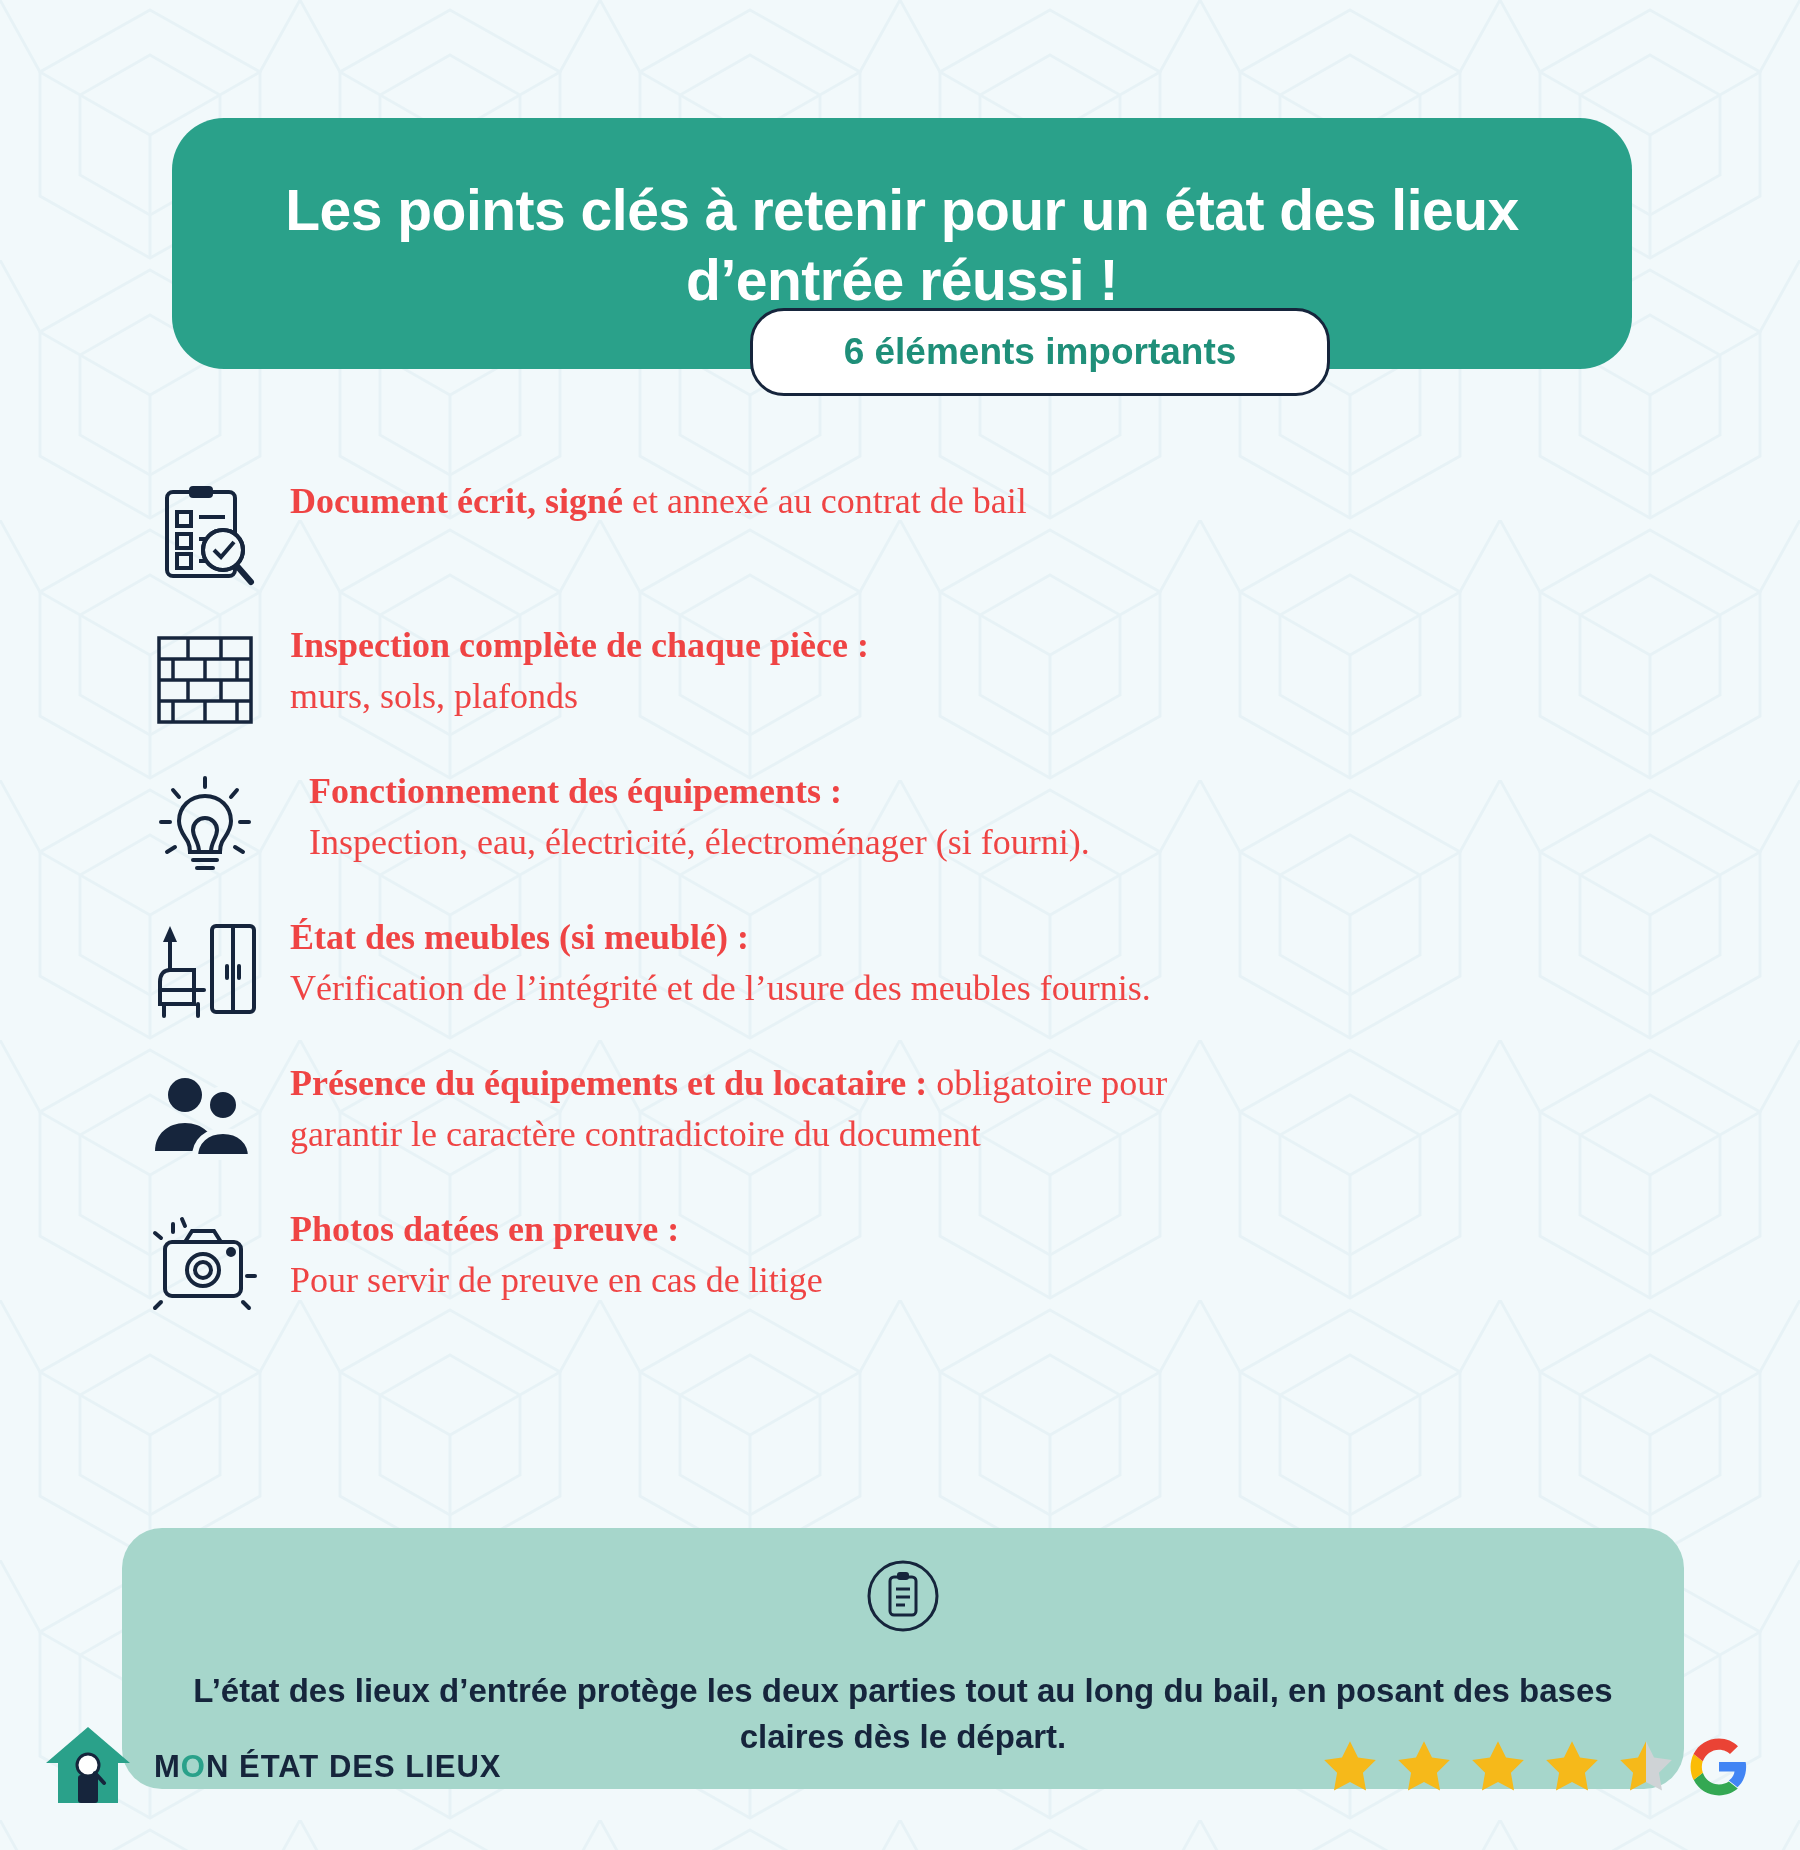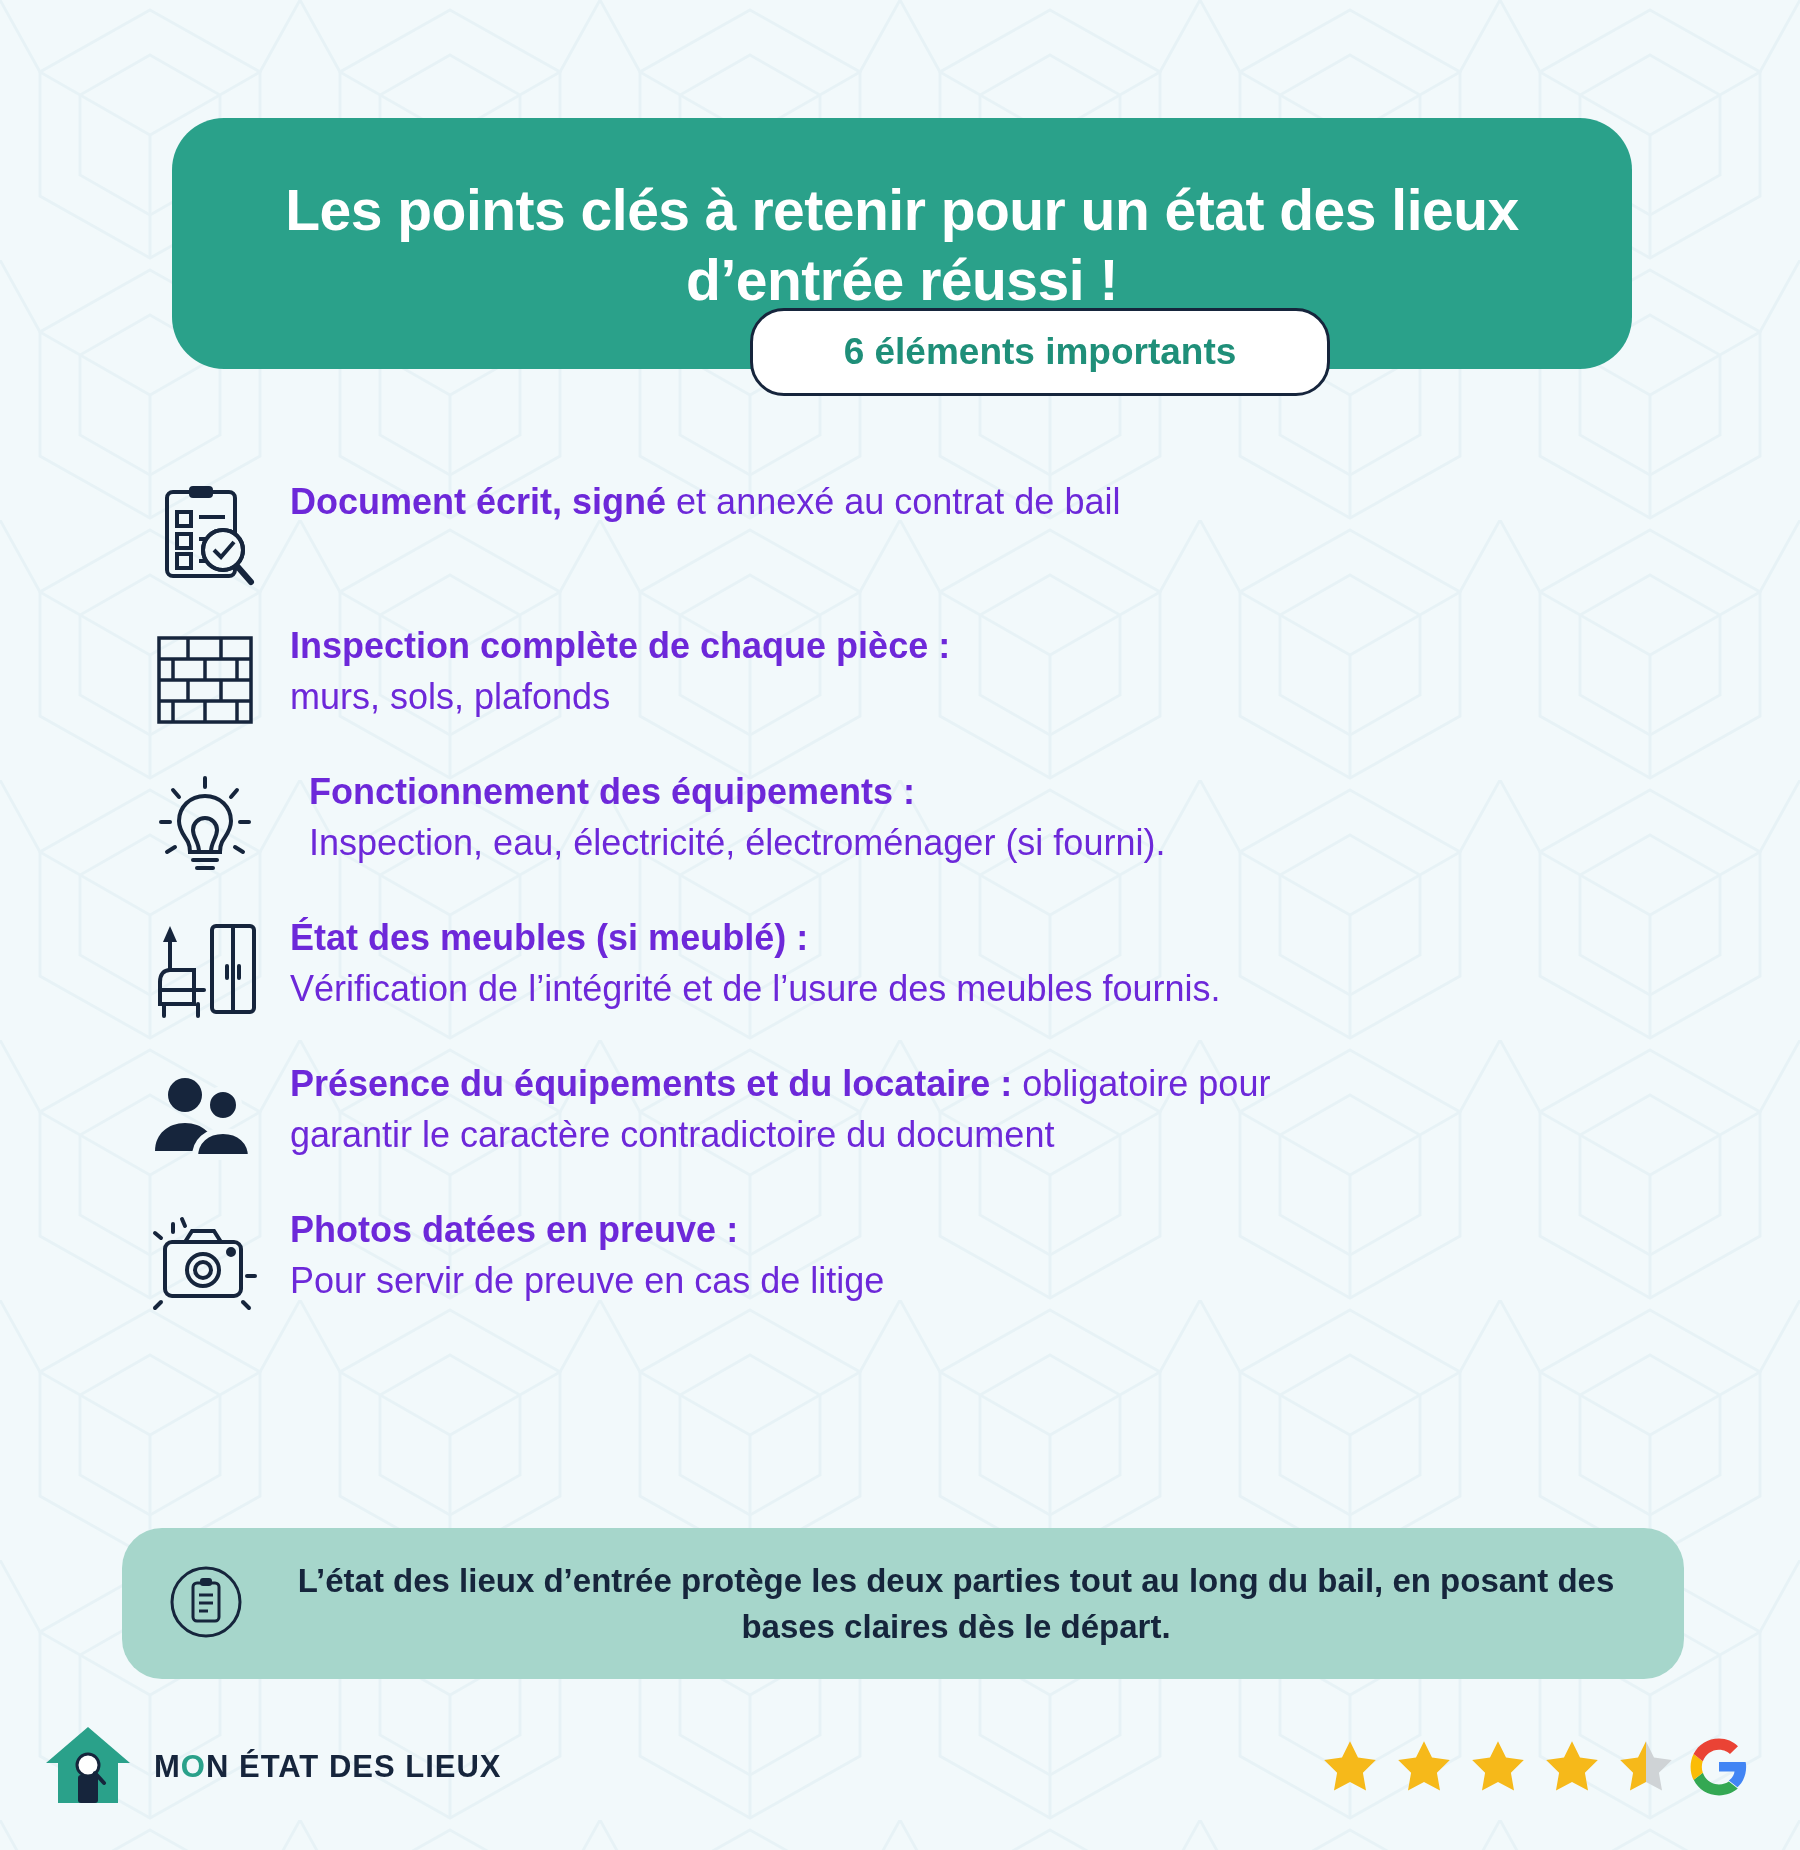--- a/index.html
+++ b/index.html
@@ -87,21 +87,22 @@
     justify-content: center;
     padding-top: 6px;
   }
   .item .text-box {
     padding-left: 10px;
     padding-top: 6px;
   }
   .item .line {
     font-size: 36px;
     line-height: 1.42;
-    color: #6d28d9;
+    color: #ef4444;
+    font-family: Liberation Serif, serif;
   }
   .item .line b {
     font-weight: bold;
   }
   .item .line.reg {
     font-weight: normal;
   }
 
   
   .item-0 { height: 118px; }
@@ -117,20 +118,21 @@
     left: 122px;
     top: 1528px;
     width: 1562px;
     box-sizing: border-box;
     background: #a6d6cb;
     border-radius: 40px;
     padding: 30px 46px;
     display: flex;
     align-items: center;
     gap: 30px;
+    flex-direction: column;
   }
   .callout .callout-text {
     flex: 1;
     text-align: center;
     font-size: 33px;
     font-weight: bold;
     line-height: 1.38;
     color: #16253c;
   }
 

